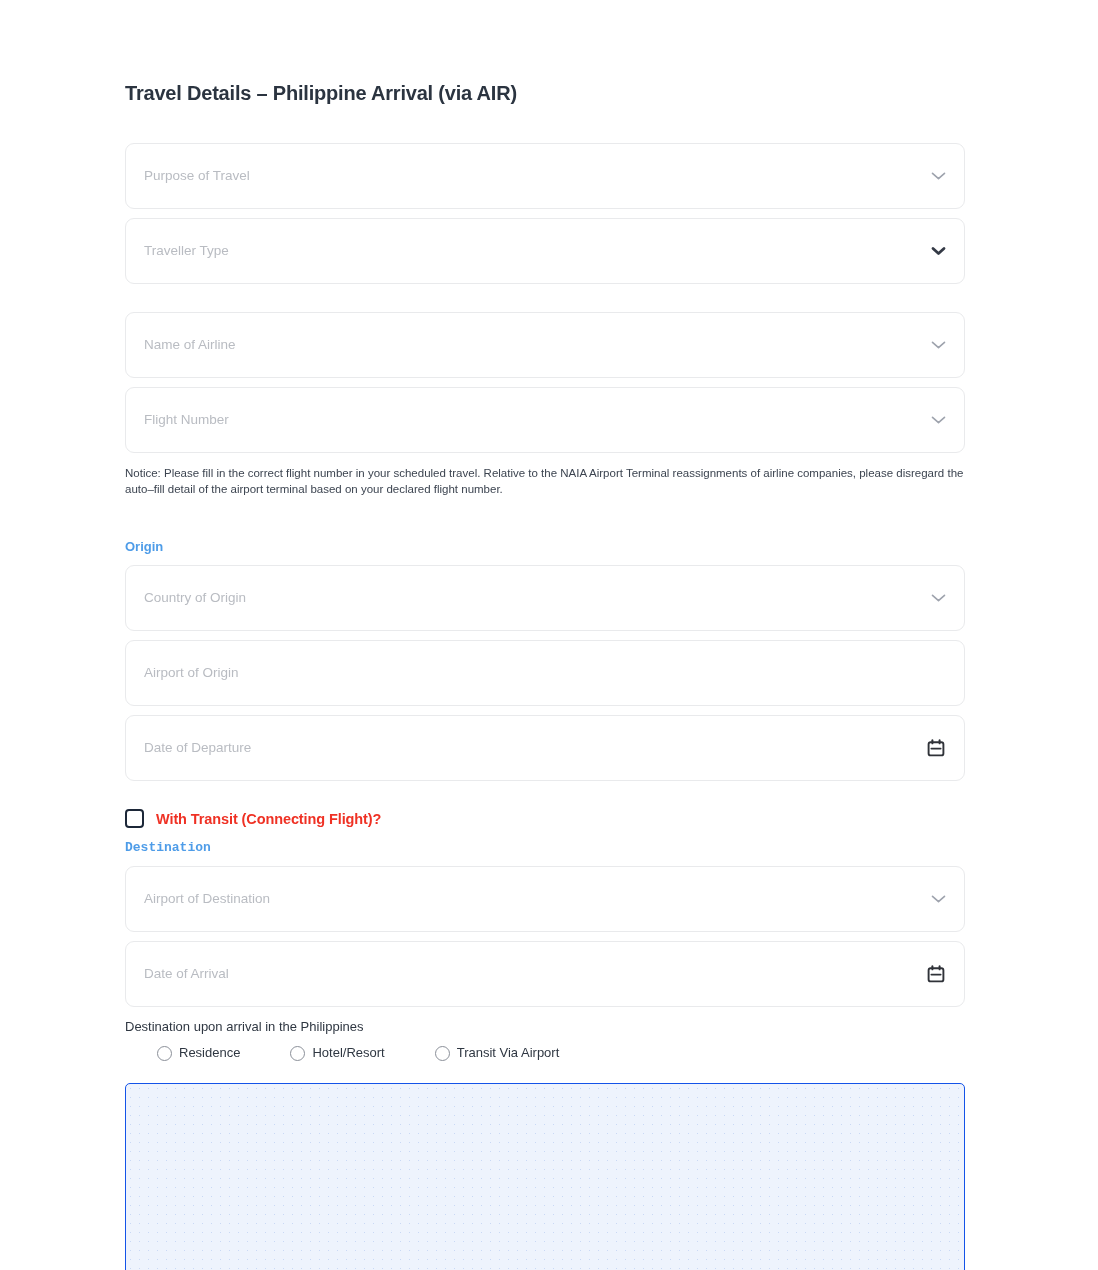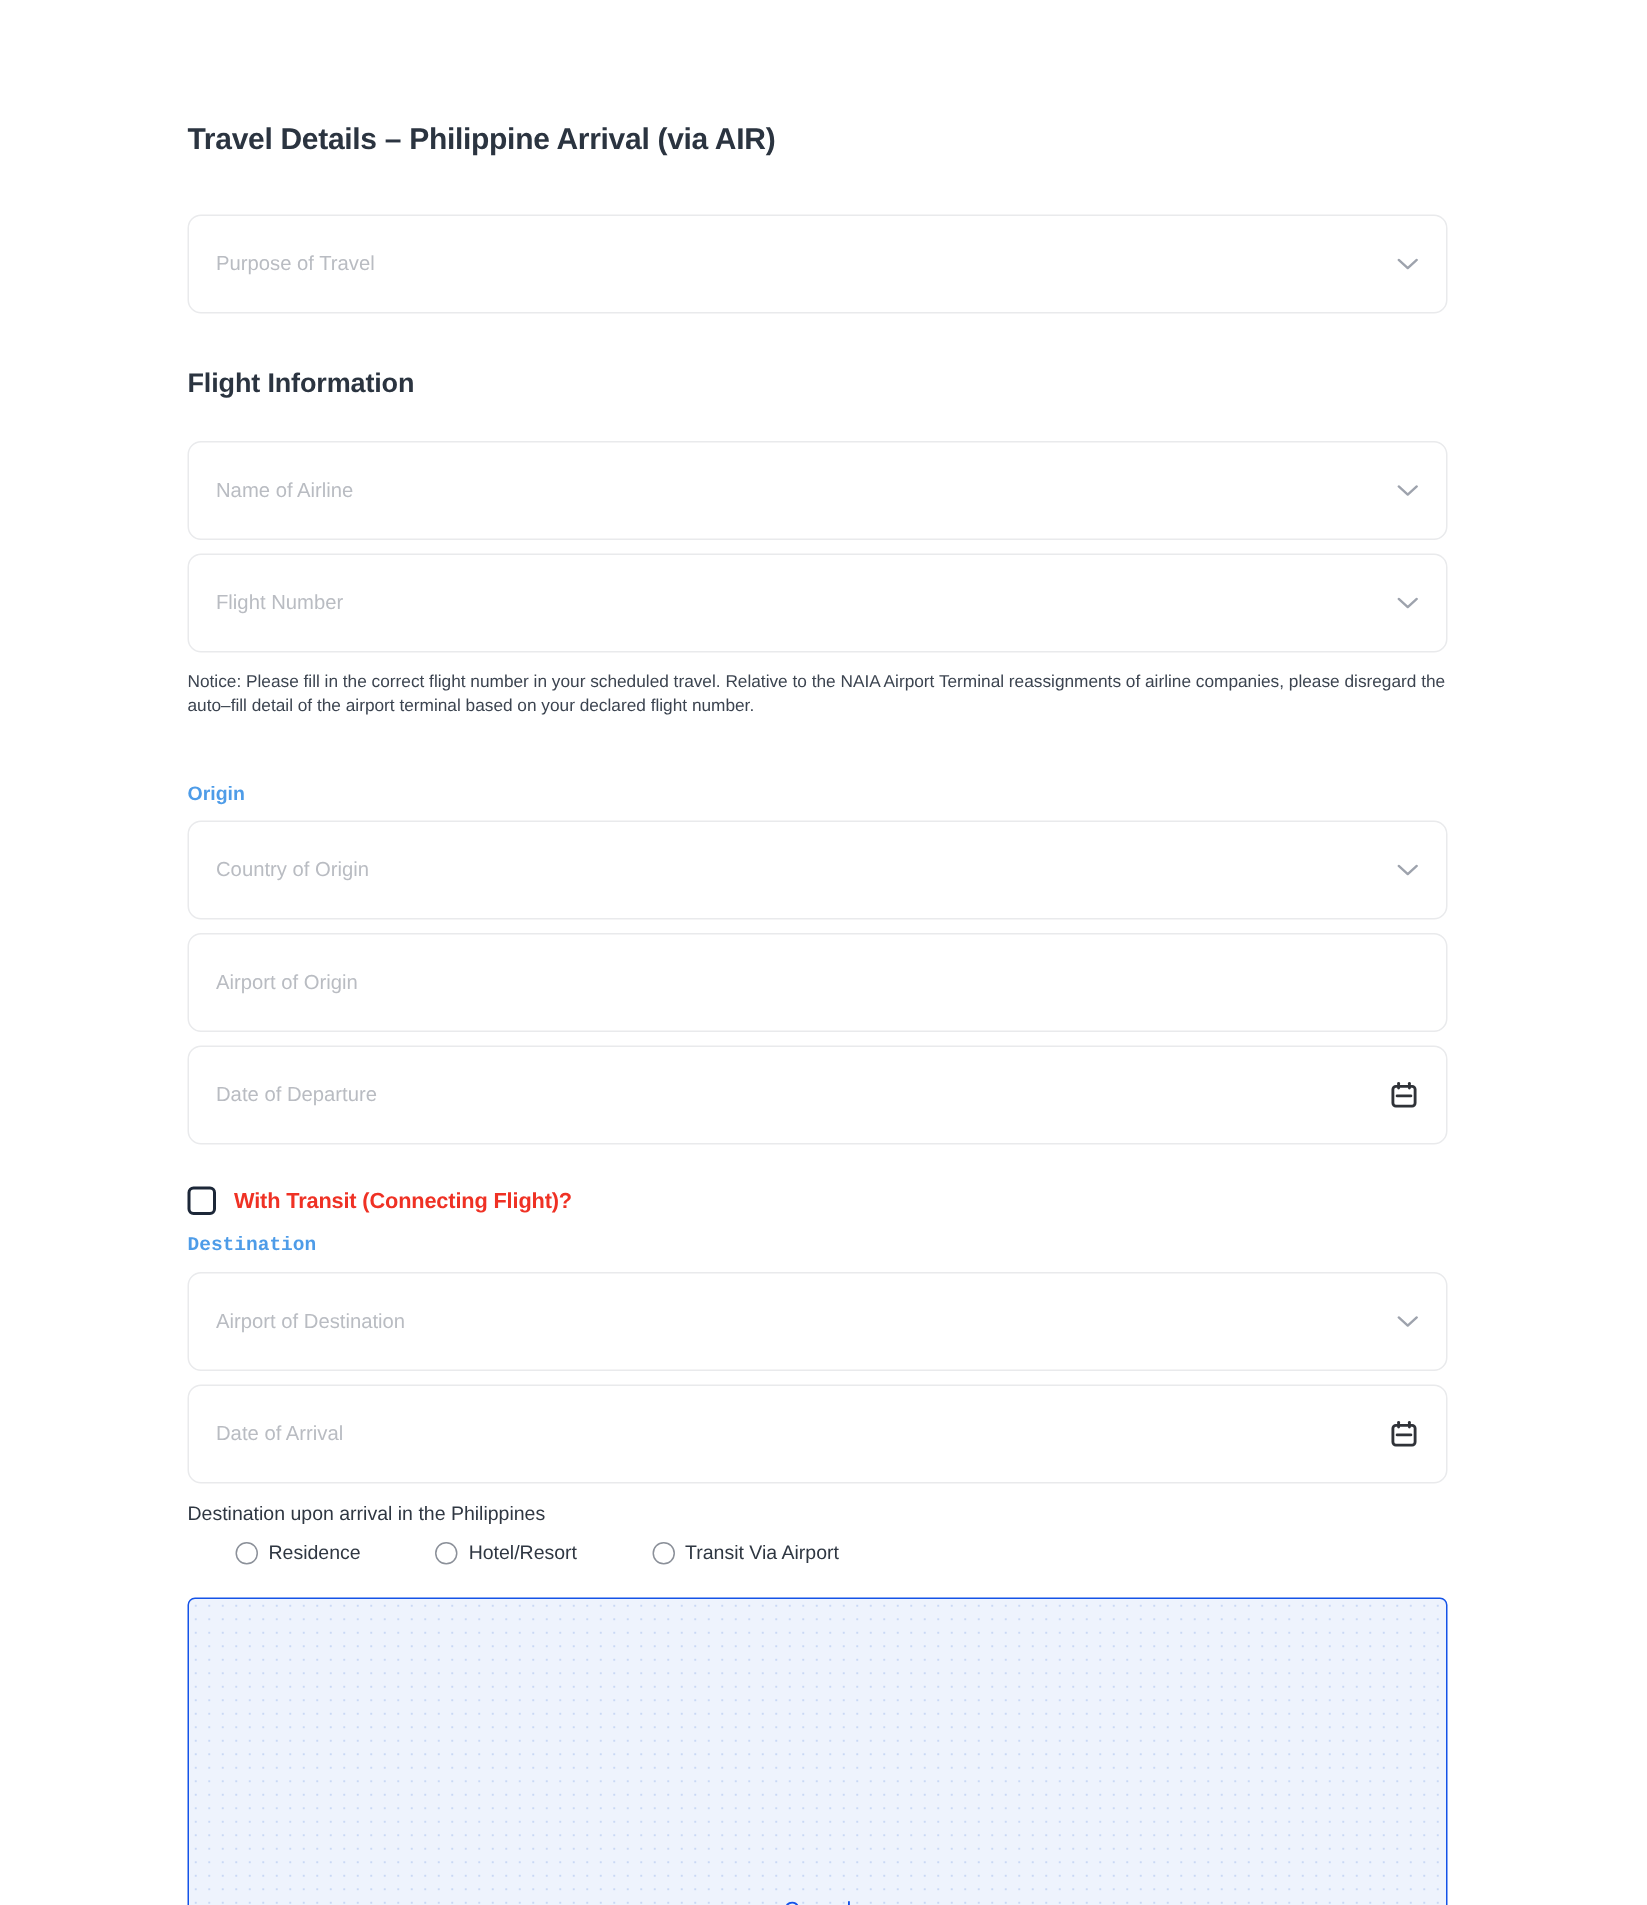--- a/index.html
+++ b/index.html
@@ -222,22 +222,29 @@
 
     <div class="field mt-title">
       <span class="field-label">Purpose of Travel</span>
       <span class="affix">
         <svg class="chev" viewBox="0 0 15 9">
             <path d="M1.5 1.8 L7.5 7.2 L13.5 1.8"></path>
           </svg>
       </span>
     </div>
 
-
-    <h2 class="section-title mt-sec">Flight Information</h2>
+    <div class="field mt-field-gap">
+      <span class="field-label">Traveller Type</span>
+      <span class="affix">
+        <svg class="chev bold" viewBox="0 0 15 9">
+            <path d="M2 2 L7.5 7 L13 2"></path>
+          </svg>
+      </span>
+    </div>
+
 
     <div class="field mt-sec-small">
       <span class="field-label">Name of Airline</span>
       <span class="affix">
         <svg class="chev" viewBox="0 0 15 9">
             <path d="M1.5 1.8 L7.5 7.2 L13.5 1.8"></path>
           </svg>
       </span>
     </div>
 

